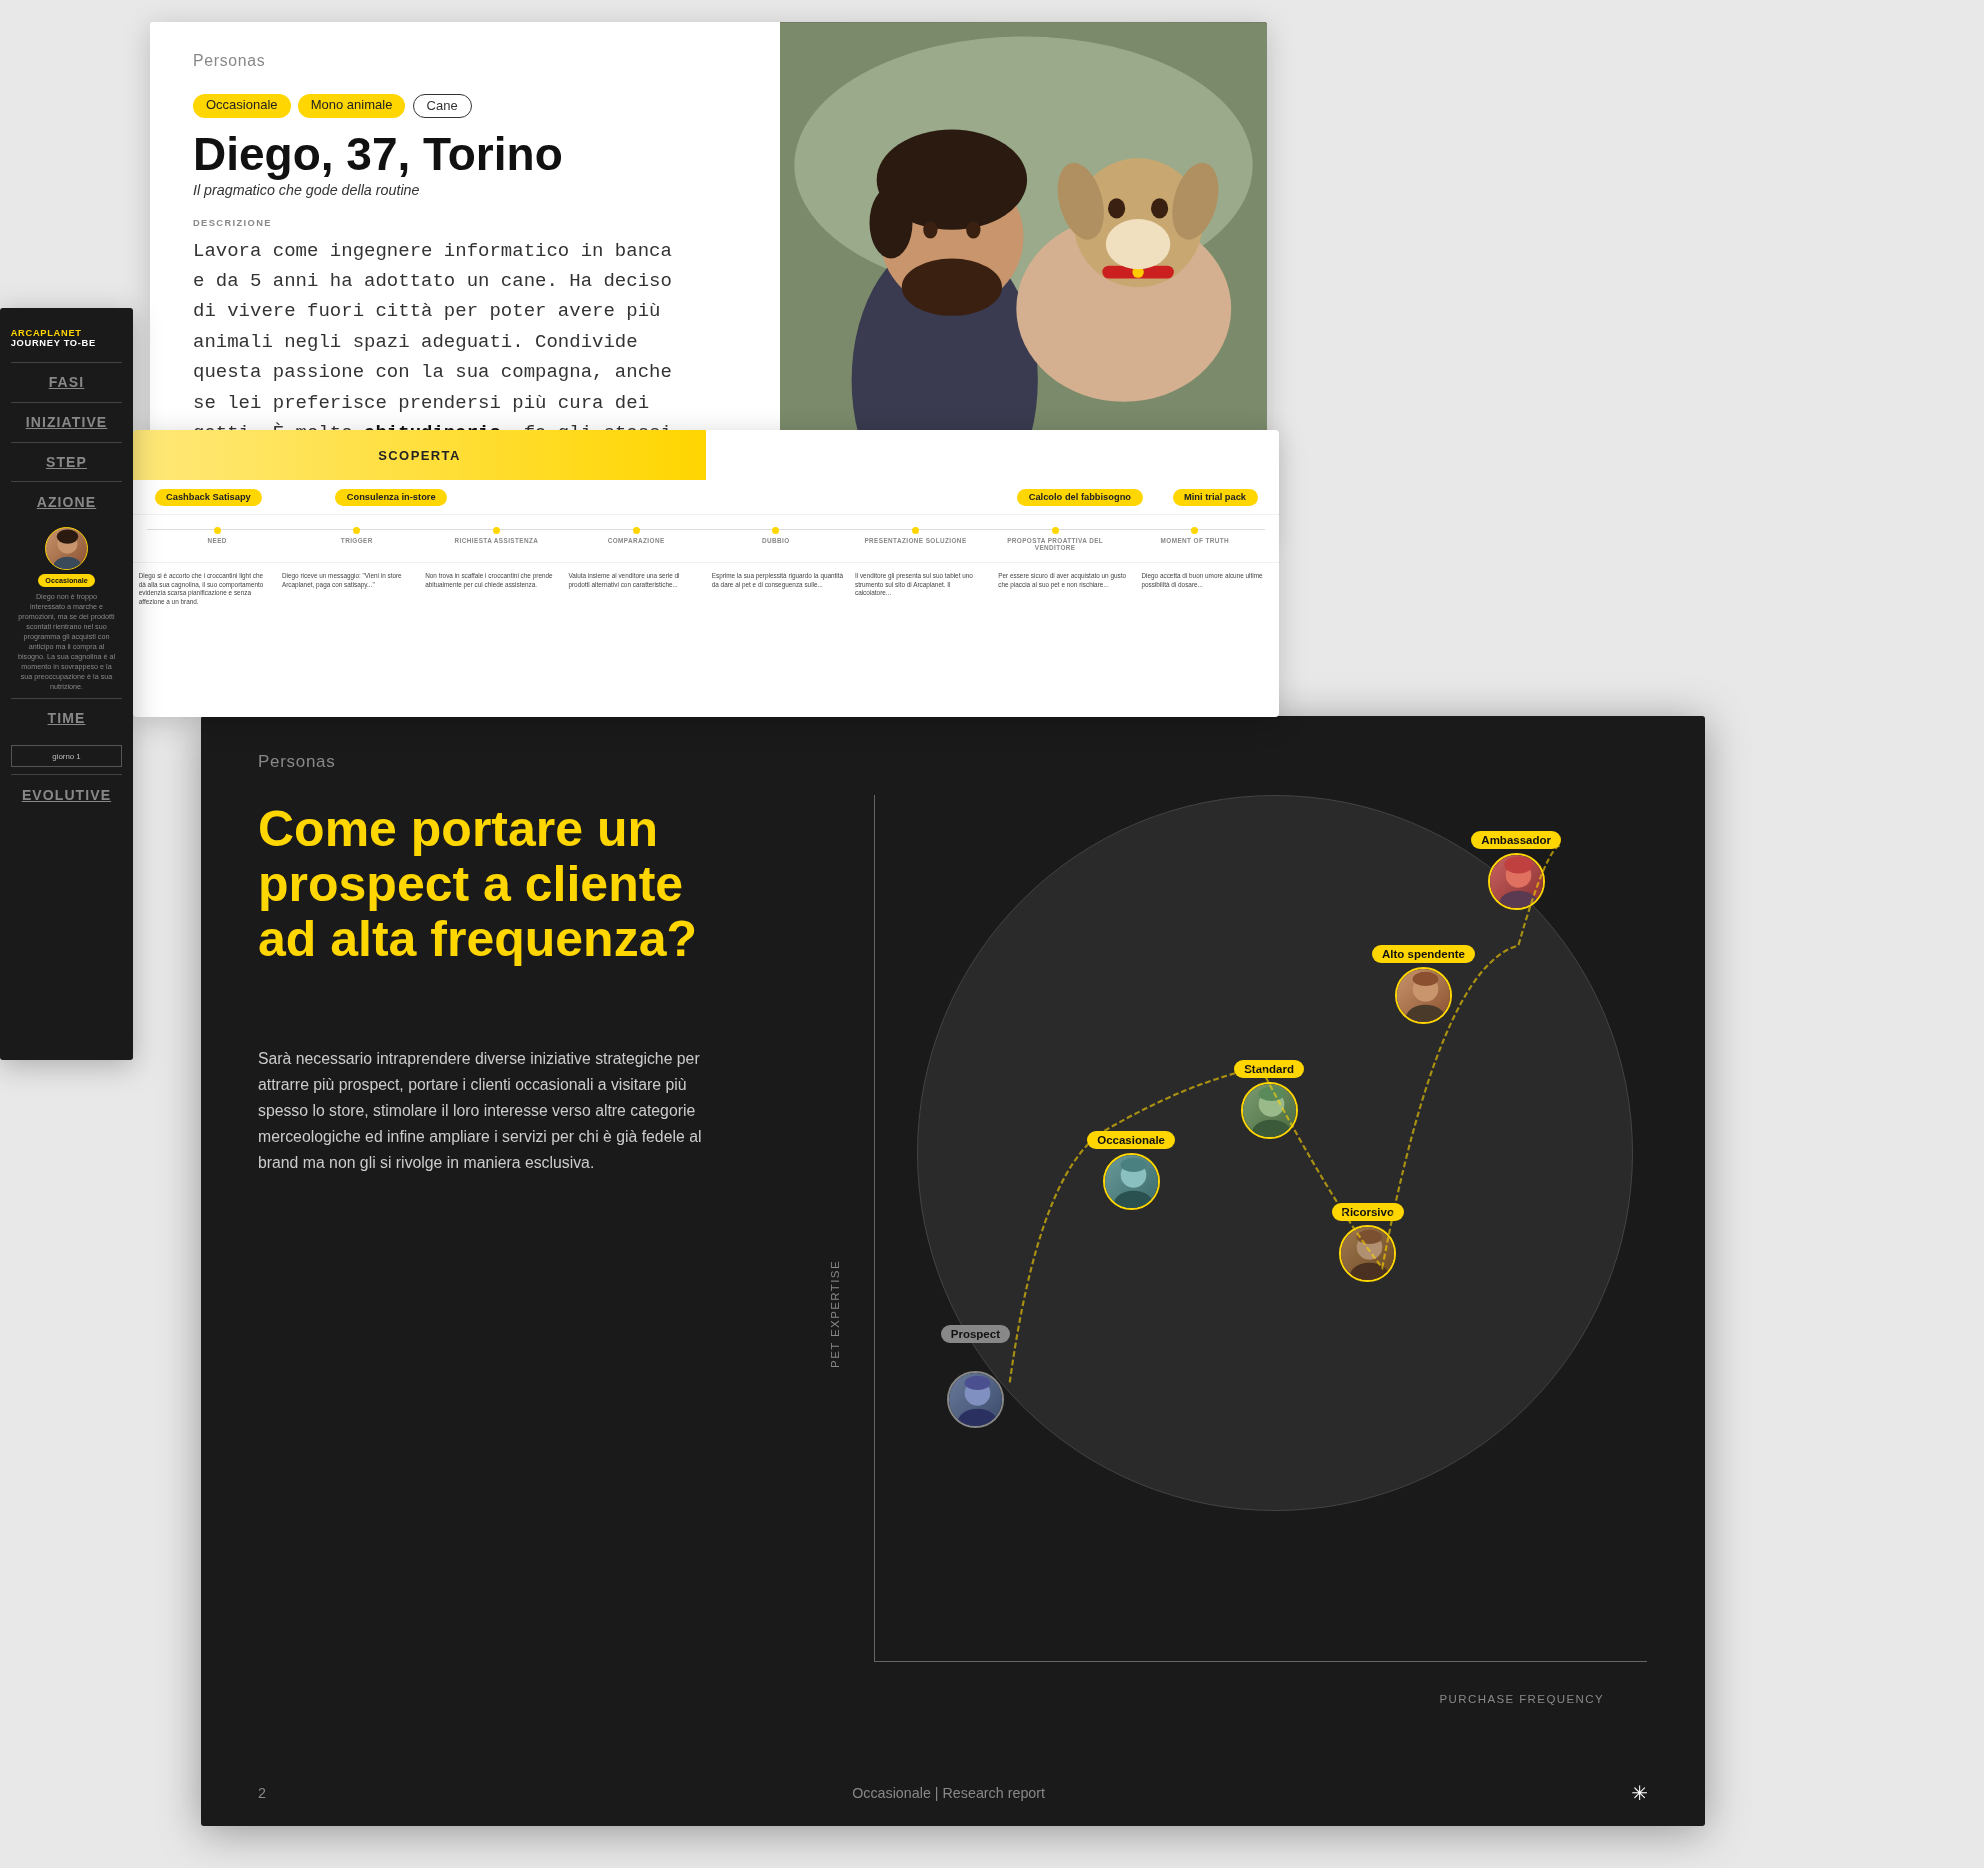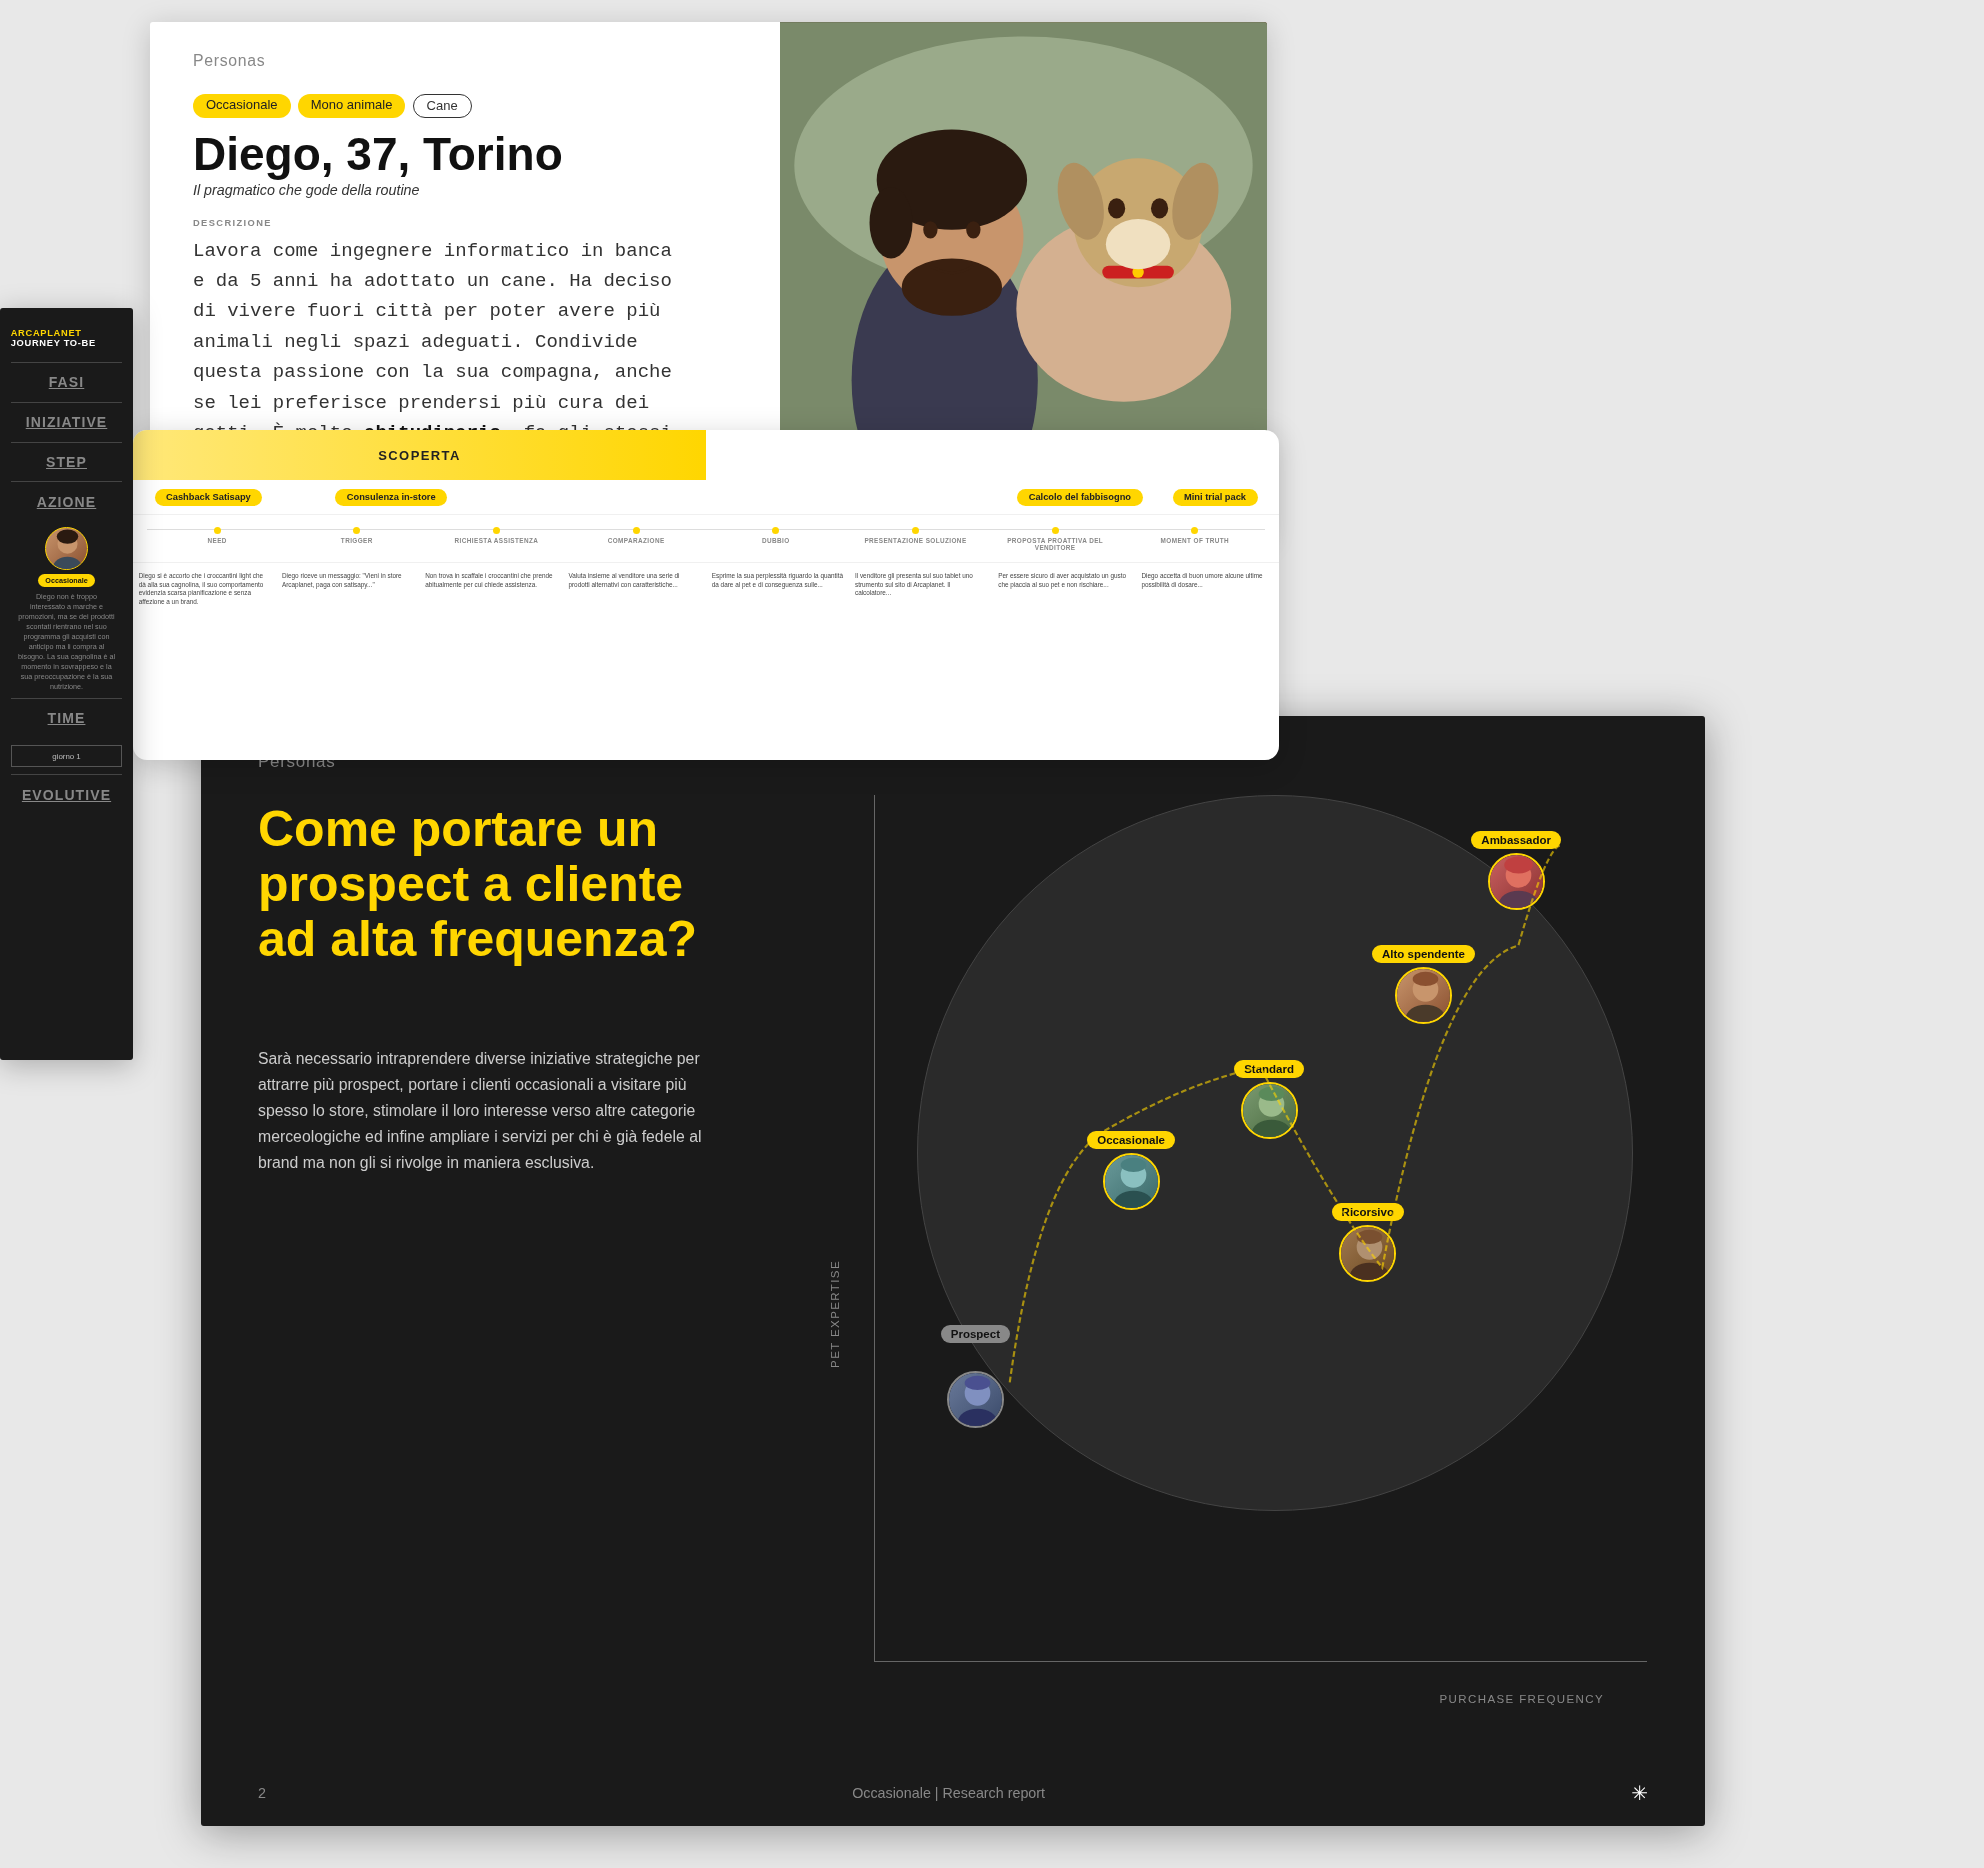--- a/index.html
+++ b/index.html
@@ -201,24 +201,24 @@
       color: #bbb;
       text-align: center;
     }
 
     
     .slide-journey-wide {
       position: absolute;
       top: 430px;
       left: 133px;
       width: 1146px;
-      height: 330px;
+      height: 287px;
       background: #fff;
       box-shadow: 0 5.7px 29px rgba(0,0,0,0.18);
-      border-radius: 14px;
+      border-radius: 4px;
       overflow: hidden;
       z-index: 5;
     }
 
     .journey-wide-header {
       display: flex;
       height: 50px;
     }
 
     .journey-phase {

